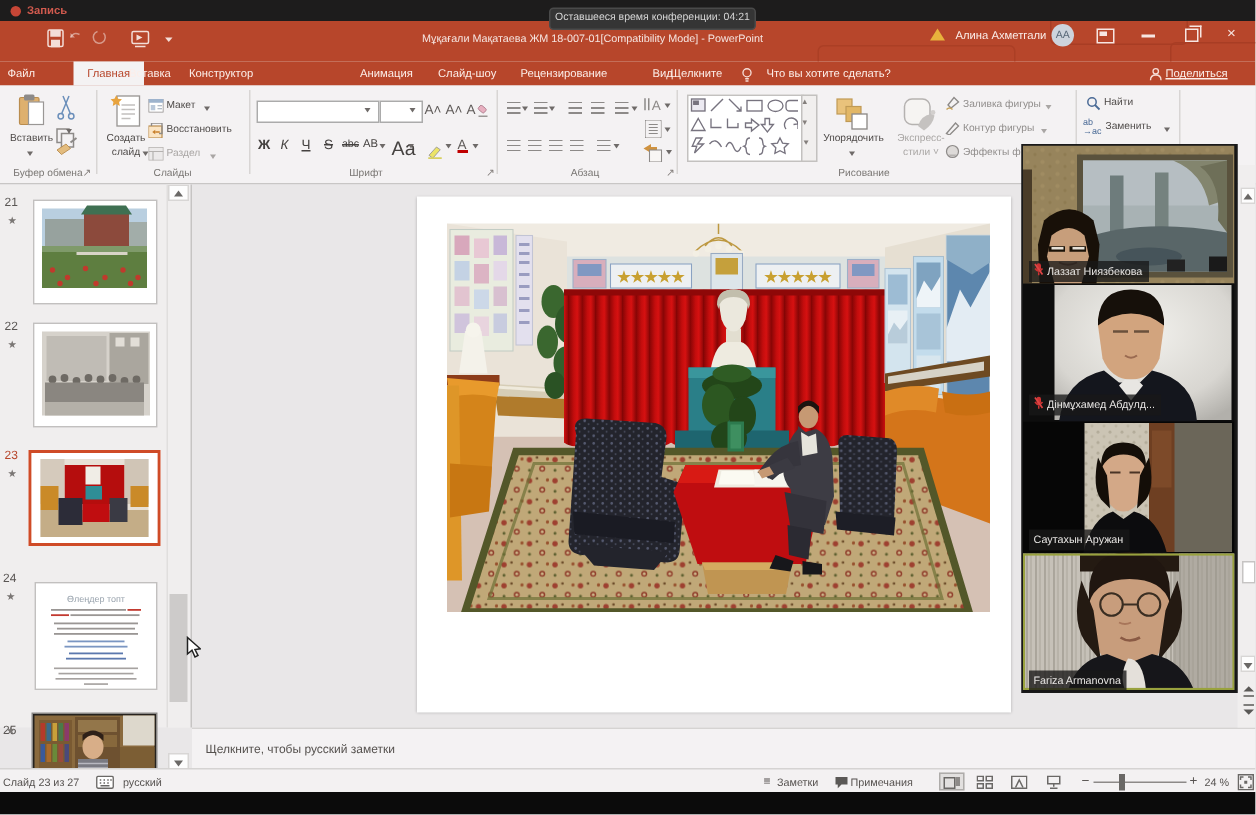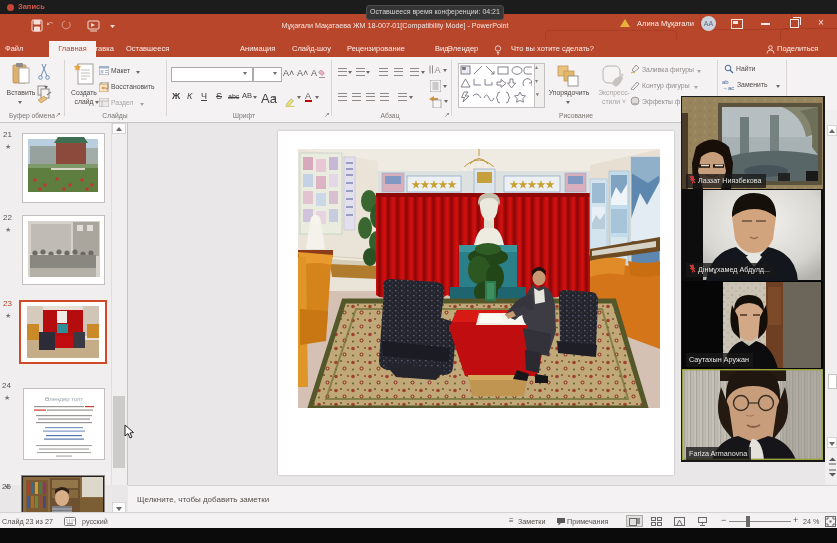--- a/index.html
+++ b/index.html
@@ -71,55 +71,55 @@
       <path d="M16 3 l0 3 3 0" fill="#f3ded8" opacity=".55" stroke="none"></path>
     <path d="M38 3 a4 4 0 1 1 -4 -1" opacity=".55"></path>
     <rect x="57" y="2" width="11" height="8" rx="1"></rect>
       <path d="M60 4 l4 2 -4 2 z" fill="#f3ded8" stroke="none"></path>
       <path d="M59 12 h7"></path>
   </g>
   <path d="M79 6 l2.5 3 2.5 -3 z" fill="#f3ded8"></path>
 </svg>
 <div class="abs" id="tooltip">Оставшееся время конференции: 04:21</div>
 <div class="abs" id="warn"></div>
-<div class="abs" id="uname">Алина Мұқағали</div>
+<div class="abs" id="uname">Алина Ахметгали</div>
 <div class="abs" id="avatar">AA</div>
 <div class="abs wctl" style="left:731px;top:19px;width:10px;height:8px;border:1px solid #f7e6e2;">
     <div style="position:absolute;left:1px;top:1px;width:5px;height:3px;background:#f7e6e2;"></div>
   </div>
 <div class="abs wctl" style="left:761px;top:23px;width:9px;height:1.5px;background:#f7e6e2;"></div>
 <div class="abs wctl" style="left:790px;top:19px;width:7px;height:7px;border:1px solid #f7e6e2;"></div>
 <div class="abs wctl" style="left:793px;top:17px;width:7px;height:7px;border:1px solid #f7e6e2;border-bottom:none;border-left:none;"></div>
 <div class="abs wctl" style="left:818px;top:19px;font-size:10px;line-height:8px;">×</div>
 
 <div class="abs" id="tabrow"></div>
 <div class="abs tab" style="left:5px;top:41px;">Файл</div>
 <div class="abs tab" id="tabsel" style="left:49px;top:41px;">Главная</div>
 <div class="abs tab" style="left:86px;top:41px;">Вставка</div>
-<div class="abs tab" style="left:126px;top:41px;">Оставшееся</div>
+<div class="abs tab" style="left:126px;top:41px;">Конструктор</div>
 <div class="abs tab" style="left:190px;top:41px;margin-top:32px;">Переходы</div>
 <div class="abs tab" style="left:240px;top:41px;">Анимация</div>
 <div class="abs tab" style="left:292px;top:41px;">Слайд-шоу</div>
 <div class="abs tab" style="left:347px;top:41px;">Рецензирование</div>
 <div class="abs tab" style="left:419px;top:41px;margin-left:16px;">Вид</div>
-<div class="abs tab" style="left:447px;top:41px;">Өлеңдер</div>
+<div class="abs tab" style="left:447px;top:41px;">Щелкните</div>
 <svg class="abs" style="left:494px;top:45px;" width="8" height="10" viewBox="0 0 8 10">
     <g fill="none" stroke="#f6ddd6" stroke-width=".9">
       <circle cx="4" cy="3.5" r="2.7"></circle>
       <path d="M2.8 7.5 h2.4 M3 9 h2"></path>
     </g>
   </svg>
 <div class="abs tab" style="left:511px;top:41px;">Что вы хотите сделать?</div>
 <svg class="abs" style="left:766px;top:45px;" width="9" height="9" viewBox="0 0 9 9">
     <g fill="none" stroke="#f6ddd6" stroke-width=".9">
       <circle cx="4.5" cy="2.5" r="1.8"></circle>
       <path d="M1 8.5 q0 -3.5 3.5 -3.5 q3.5 0 3.5 3.5"></path>
     </g>
   </svg>
-<div class="abs tab" style="left:777px;top:41px;">Поделиться</div>
+<div class="abs tab" style="left:777px;top:41px;text-decoration:underline;">Поделиться</div>
 
 <div class="abs" id="ribbon"></div>
 <div class="abs" id="ribbonicons" style="left:0;top:0;width:837px;height:122px;">
 
   <div class="gdiv" style="left:64px;top:60px;"></div>
   <div class="gdiv" style="left:166px;top:60px;"></div>
   <div class="gdiv" style="left:331px;top:60px;"></div>
   <div class="gdiv" style="left:451px;top:60px;"></div>
   <div class="gdiv" style="left:717px;top:60px;"></div>
   <div class="gdiv" style="left:786px;top:60px;"></div>
@@ -625,21 +625,21 @@
     <path d="M236 188 l16 3 -2 20 -13 -3 z" fill="#2b2a32"></path>
     <path d="M228 208 l12 4 -2 7 -14 -2 z" fill="#17171b"></path>
     <path d="M246 212 l13 2 0 7 -13 0 z" fill="#17171b"></path>
     <path d="M220 150 l16 -7 5 7 -18 7 z" fill="#3b3a42"></path>
     <path d="M216 152 l8 -3 3 5 -8 3 z" fill="#c69973"></path>
   </g>
 </svg>
 </div>
 
 <div class="abs" id="notes">
-    <div class="abs" id="notestxt">Щелкните, чтобы добавить заметки</div>
+    <div class="abs" id="notestxt">Щелкните, чтобы русский заметки</div>
   </div>
 <div class="abs" id="status">
   <div class="st" style="left:2px;">Слайд 23 из 27</div>
   <svg class="abs" style="left:64px;top:4px;" width="12" height="9" viewBox="0 0 12 9">
       <rect x="0.5" y="0.5" width="11" height="8" rx="1" fill="#fff" stroke="#6a6866" stroke-width=".9"></rect>
       <path d="M2.5 3 h1 M5 3 h1 M7.5 3 h1 M9.5 3 h1 M2.5 5 h1 M5 5 h1 M7.5 5 h1 M3 6.8 h6" stroke="#6a6866" stroke-width=".9"></path>
     </svg>
   <div class="st" style="left:82px;">русский</div>
   <div class="st" style="left:509px;top:3px;font-size:8px;">≡</div>
   <div class="st" style="left:518px;">Заметки</div>

